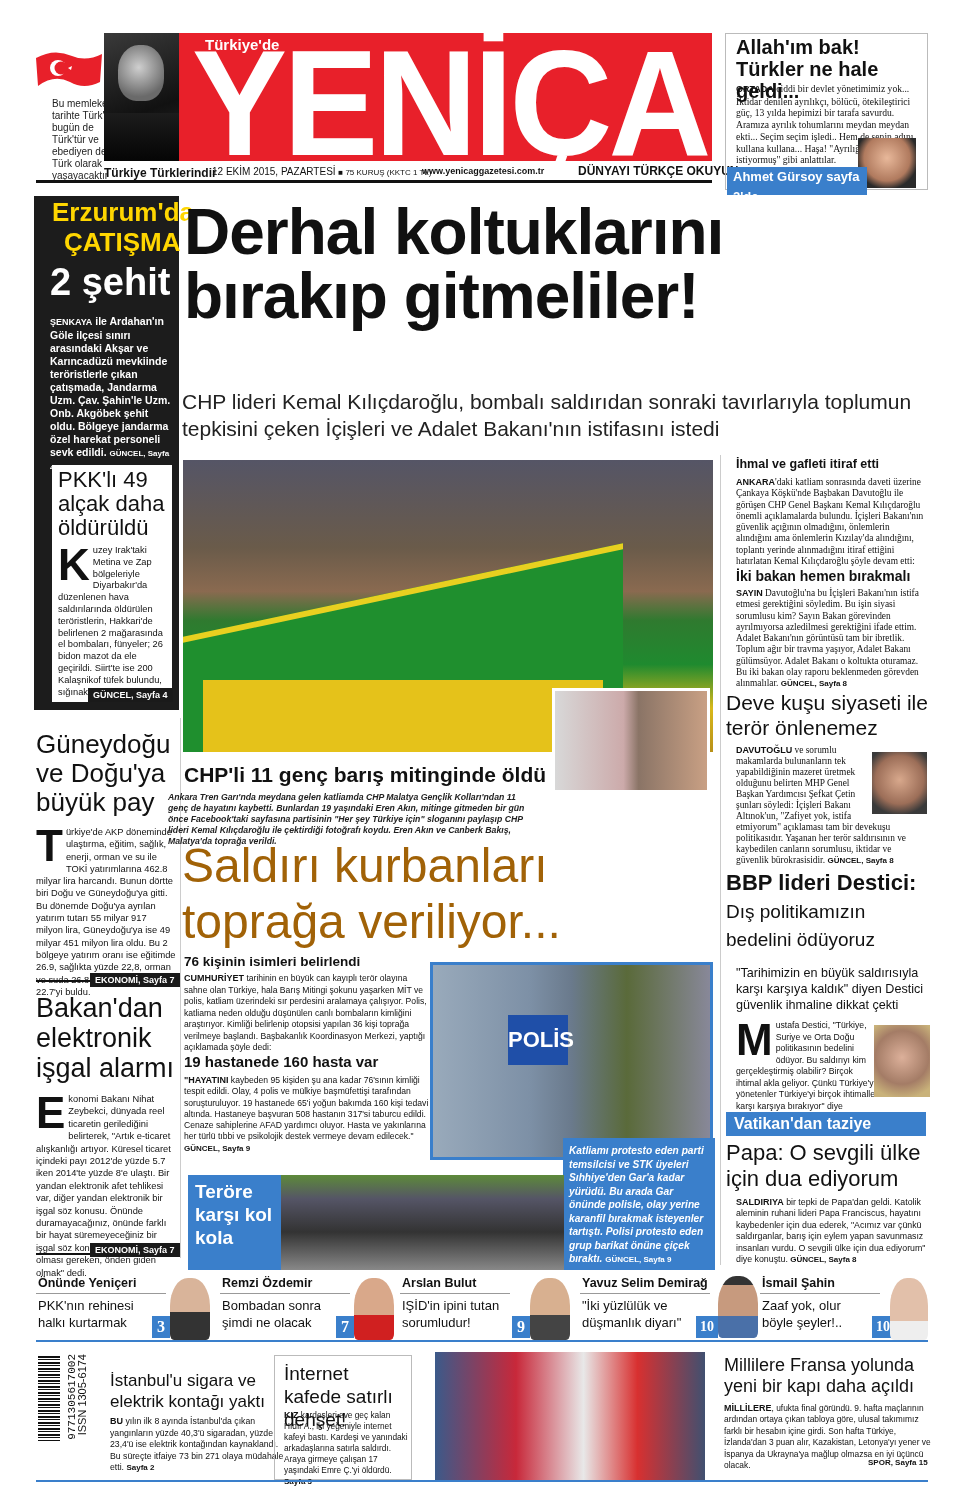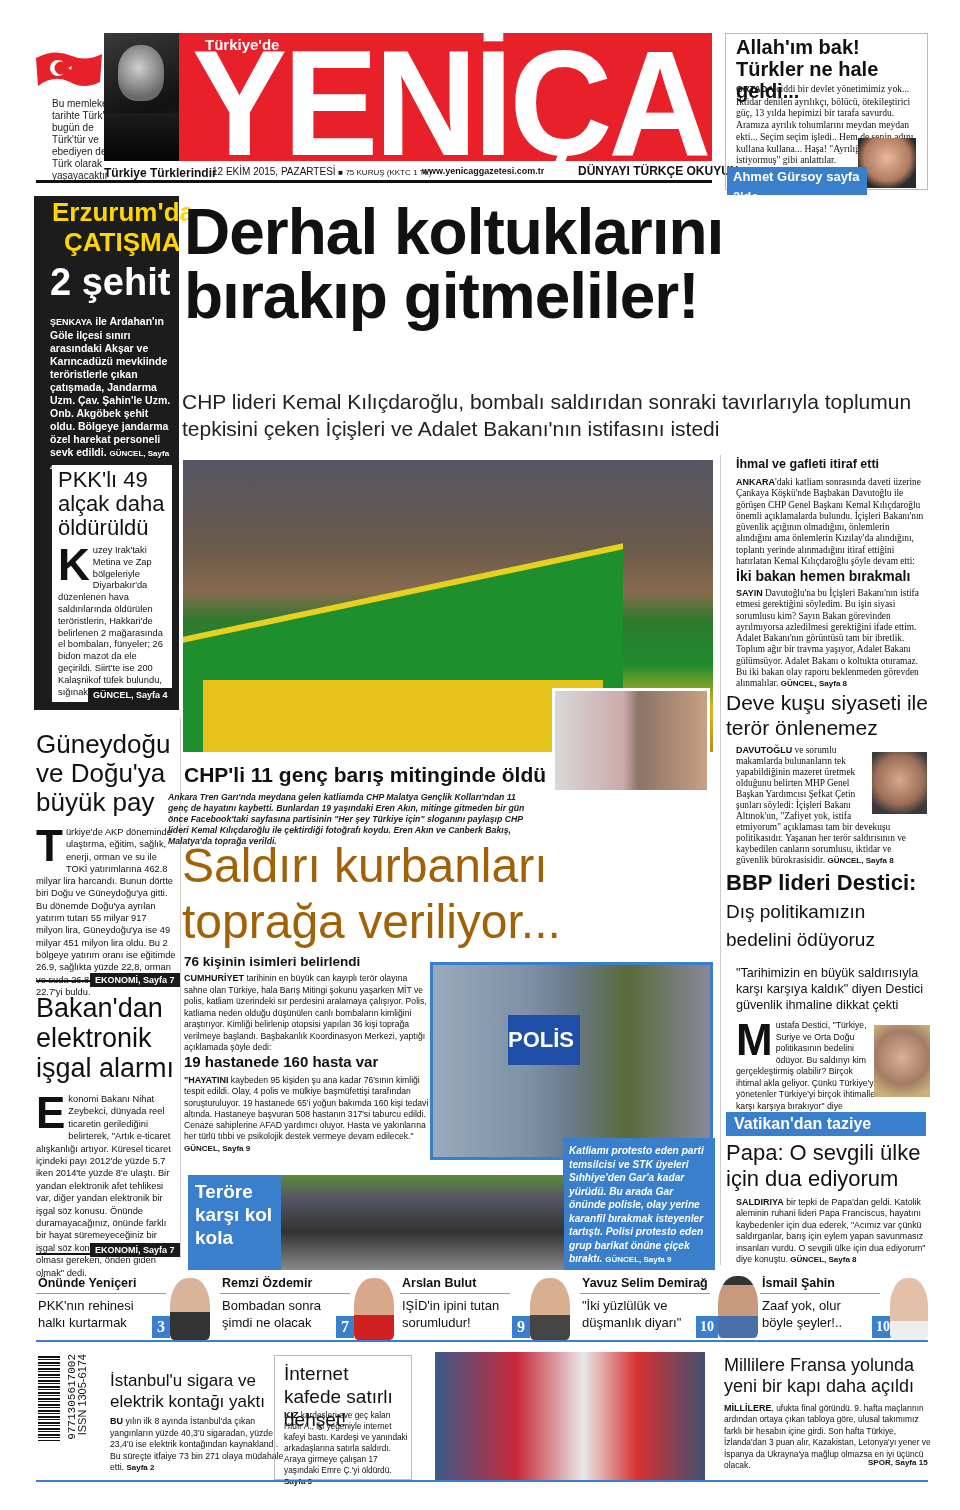--- a/index.html
+++ b/index.html
@@ -60,21 +60,21 @@
 #inset-photo{left:552px;top:688px;width:158px;height:105px;border:3px solid #fff;background:linear-gradient(90deg,#d8d8d8 0%,#caa 45%,#8a7466 55%,#c9a084 100%)}
 #chp-title{left:184px;top:762px;font-weight:bold;font-size:21px;line-height:26px}
 #chp-body{left:168px;top:792px;width:364px;font-size:8.7px;line-height:11px;font-style:italic;font-weight:bold;color:#222}
 #big-head{left:182px;top:838px;width:540px;font-size:48px;line-height:56px;color:#a16207}
 #k76-title{left:184px;top:954px;font-weight:bold;font-size:13.5px}
 #k76-body{left:184px;top:973px;width:245px;font-size:8.6px;line-height:11.5px}
 #h19-title{left:184px;top:1053px;font-weight:bold;font-size:15px}
 #h19-body{left:184px;top:1075px;width:245px;font-size:8.6px;line-height:11.3px}
 
 #polis-photo{left:430px;top:962px;width:283px;height:198px;border:3px solid #3a7fcb;background:linear-gradient(90deg,#9ab 0%,#7d90a6 35%,#6a7a8c 50%,#5a6a3a 70%,#889 100%)}
-#polis-sign{position:absolute;left:75px;top:50px;width:72px;height:50px;background:#1f4fa8;color:#fff;font-weight:bold;font-size:22px;text-align:left;line-height:50px}
+#polis-sign{position:absolute;left:75px;top:50px;width:60px;height:50px;background:#1f4fa8;color:#fff;font-weight:bold;font-size:22px;text-align:left;line-height:50px}
 #polis-caption{left:563px;top:1138px;width:152px;height:132px;padding:6px 6px;color:#fff;font-style:italic;font-weight:bold;font-size:10.2px;line-height:13.5px}
 #march-photo{left:280px;top:1175px;width:284px;height:95px;background:linear-gradient(180deg,#5d8a3a 0%,#556 25%,#333 60%,#888 100%)}
 #teror-label{left:188px;top:1175px;width:93px;height:95px;color:#fff;font-weight:bold;font-size:19px;line-height:23px;padding:5px 7px}
 
 #r1-t{left:736px;top:457px;font-weight:bold;font-size:12.5px}
 #r1-body{left:736px;top:477px;width:190px;font-size:9.4px;line-height:11.3px;font-family:"Liberation Serif",serif}
 #r2-t{left:736px;top:568px;font-weight:bold;font-size:14px}
 #r2-body{left:736px;top:588px;width:190px;font-size:9.4px;line-height:11.3px;font-family:"Liberation Serif",serif}
 #r3-t{left:726px;top:690px;width:206px;font-size:21px;line-height:25px}
 #r3-photo{left:872px;top:752px;width:55px;height:62px;background:radial-gradient(circle at 50% 45%,#d8a88c,#9c6e58 55%,#3a3a3a 80%)}

